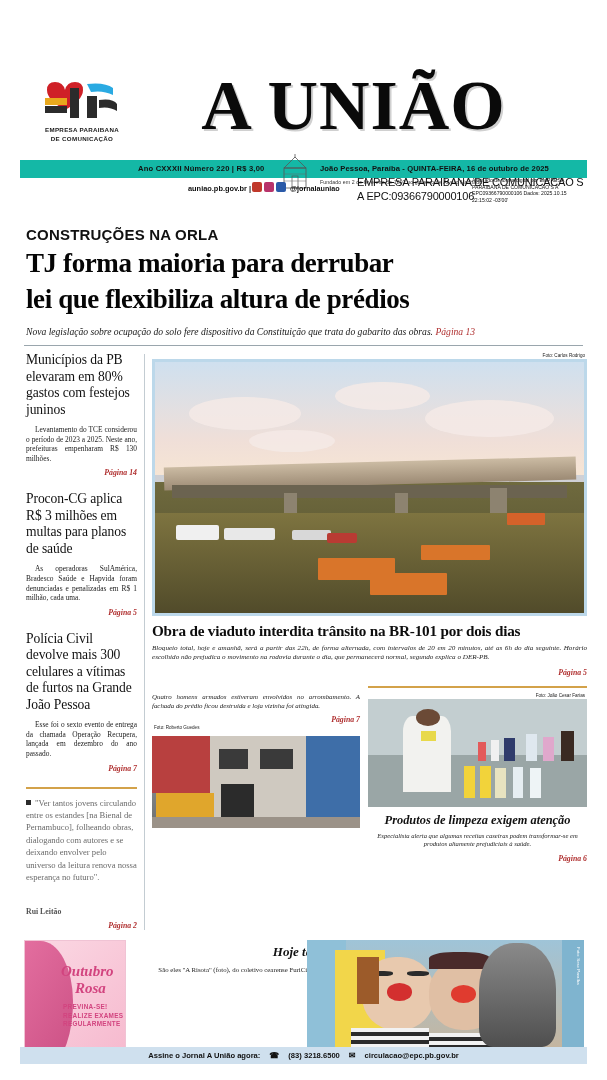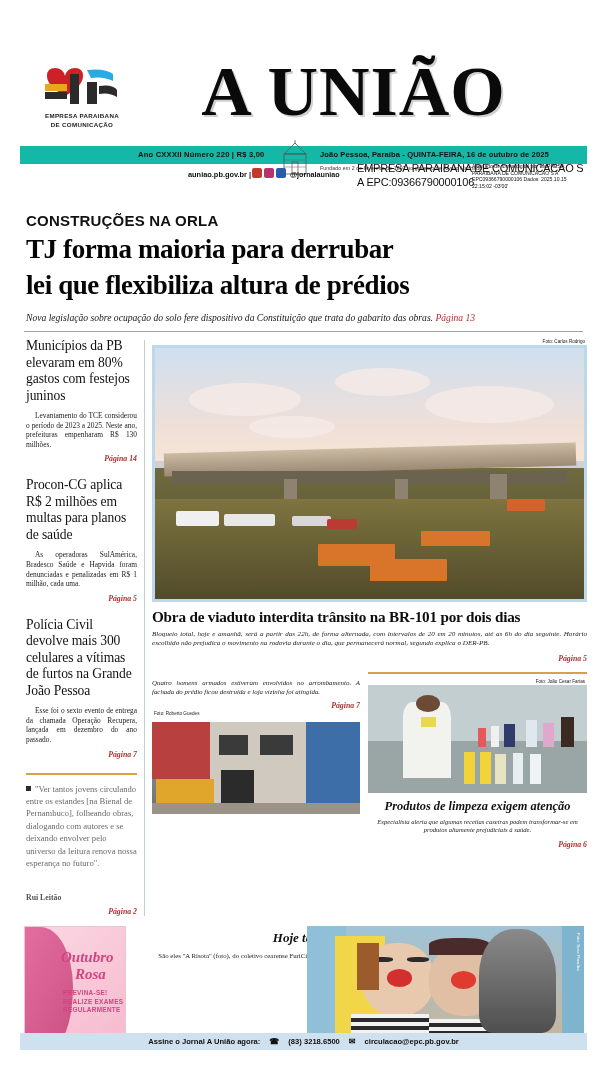--- a/index.html
+++ b/index.html
@@ -10,21 +10,21 @@
     overflow: hidden;
   }
   .page {
     position: relative;
     width: 607px; height: 1080px;
     background: #ffffff;
     padding: 0;
   }
   .sheet {
     position: absolute;
-    left: 20px; top: 38px;
+    left: 20px; top: 52px;
     width: 567px; height: 1012px;
     background: #fff;
   }
 
   
   .masthead {
     position: relative;
     height: 108px;
     display: flex;
     align-items: center;
@@ -404,21 +404,21 @@
 
     <div class="col-left">
 
       <div class="brief">
         <h3>Municípios da PB elevaram em 80% gastos com festejos juninos</h3>
         <p>Levantamento do TCE considerou o período de 2023 a 2025. Neste ano, prefeituras empenharam R$ 130 milhões.</p>
         <div class="pgref">Página 14</div>
       </div>
 
       <div class="brief">
-        <h3>Procon-CG aplica R$ 2 milhões em multas para planos de saúde</h3>
+        <h3>Procon-CG aplica R$ 3 milhões em multas para planos de saúde</h3>
         <p>As operadoras SulAmérica, Bradesco Saúde e Hapvida foram denunciadas e penalizadas em R$ 1 milhão, cada uma.</p>
         <div class="pgref">Página 5</div>
       </div>
 
       <div class="brief">
         <h3>Polícia Civil devolve mais 300 celulares a vítimas de furtos na Grande João Pessoa</h3>
         <p>Esse foi o sexto evento de entrega da chamada Operação Recupera, lançada em dezembro do ano passado.</p>
         <div class="pgref">Página 7</div>
       </div>
 

